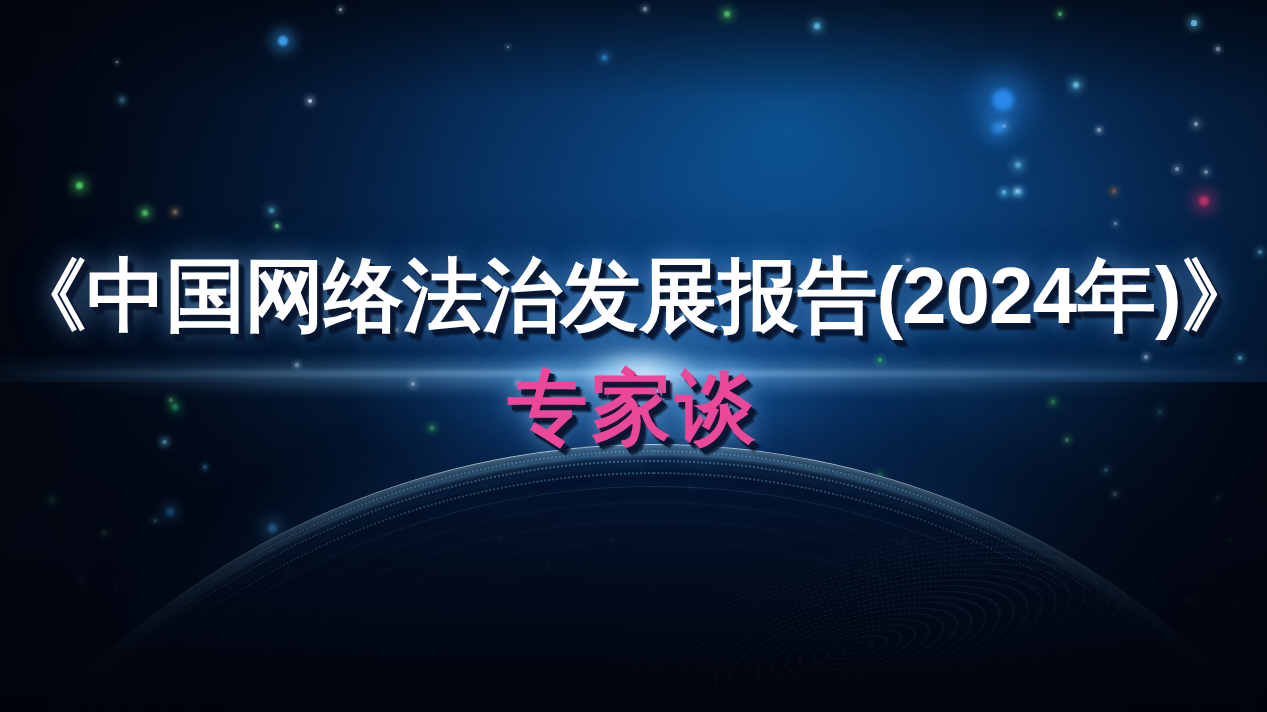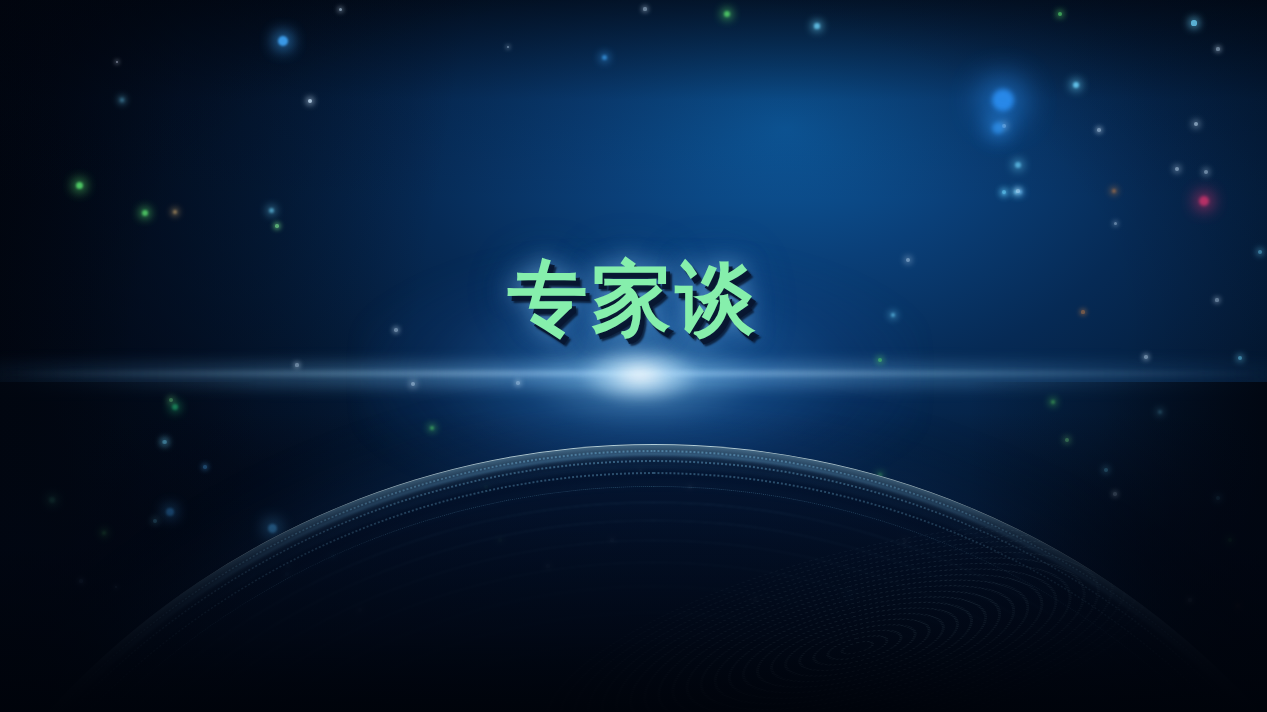--- a/index.html
+++ b/index.html
@@ -113,25 +113,25 @@
     color: #ffffff;
     letter-spacing: -1px;
     white-space: nowrap;
     text-shadow:
       4px 5px 0 rgba(8,22,48,0.92),
       6px 7px 2px rgba(4,14,34,0.75),
       0 0 22px rgba(140,200,255,0.55),
       0 0 46px rgba(60,150,240,0.35);
   }
   .title-line2 {
-    margin-top: 5px;
+    margin-top: 14px;
     font-size: 80px;
     line-height: 96px;
     font-weight: bold;
-    color: #86efac;
+    color: #ec4899;
     letter-spacing: 4px;
     white-space: nowrap;
     text-shadow:
       4px 5px 0 rgba(8,22,48,0.92),
       6px 7px 2px rgba(4,14,34,0.75),
       0 0 22px rgba(150,210,255,0.6),
       0 0 48px rgba(60,150,240,0.38);
   }
 
   
@@ -328,20 +328,21 @@
       <div class="particle" style="left: 230.5px; top: 594.5px; width: 3px; height: 3px; background: rgb(159, 202, 255); opacity: 0.4; filter: blur(0.5px); box-shadow: rgb(159, 202, 255) 0px 0px 4.8px 1.05px;"></div>
       <div class="particle" style="left: 1258px; top: 250px; width: 4px; height: 4px; background: rgb(111, 216, 255); opacity: 0.5; filter: blur(0.7px); box-shadow: rgb(111, 216, 255) 0px 0px 6.4px 1.4px;"></div>
     </div>
 
   <div class="streak"></div>
   <div class="streak2"></div>
   <div class="core-glow"></div>
   <div class="core-hot"></div>
 
   <div class="title-block">
+    <div class="title-line1">《中国网络法治发展报告(2024年)》</div>
     <div class="title-line2">专家谈</div>
   </div>
 
   <div class="globe-wrap">
     <div class="globe">
       <div id="lat-layer" style="position:absolute;inset:0;">
           <div class="lat" style="inset: 6px 6.3px; border-top: 2px dotted rgba(130, 210, 255, 0.5); filter: blur(0.4px);"></div>
           <div class="lat" style="inset: 16px 16.8px; border-top: 2px dotted rgba(130, 210, 255, 0.467); filter: blur(0.52px);"></div>
           <div class="lat" style="inset: 28px 29.4px; border-top: 2px dotted rgba(130, 210, 255, 0.43); filter: blur(0.64px);"></div>
           <div class="lat" style="inset: 42px 44.1px; border-top: 1.5px dotted rgba(130, 210, 255, 0.396); filter: blur(0.76px);"></div>

